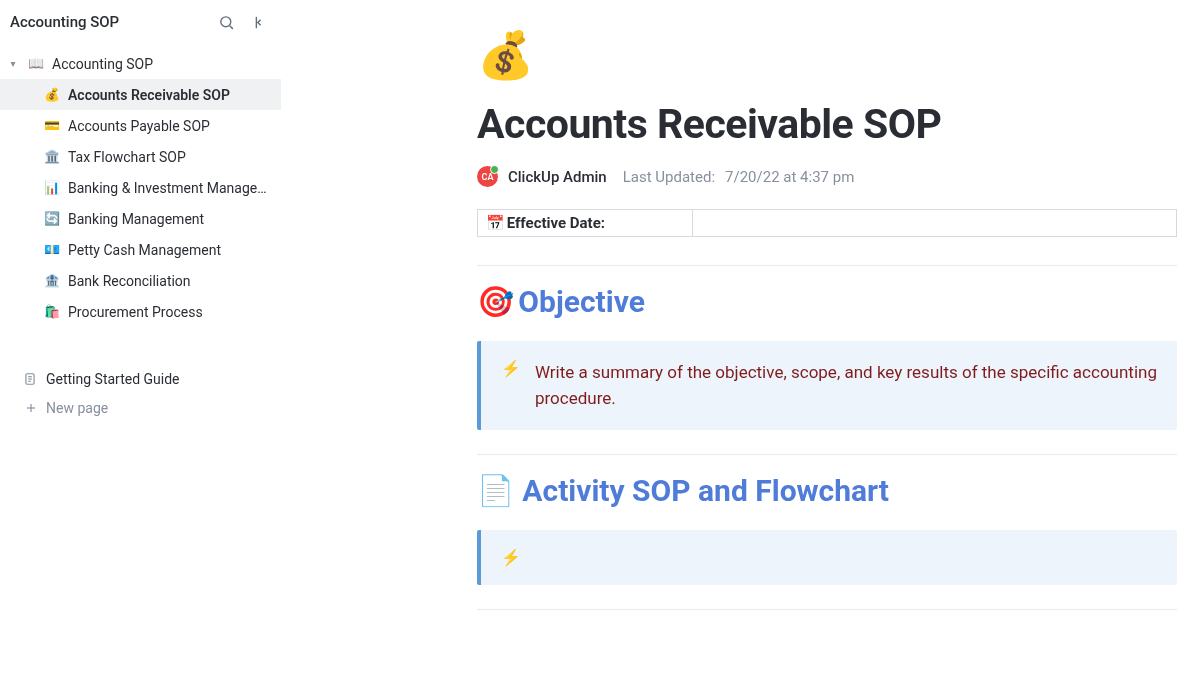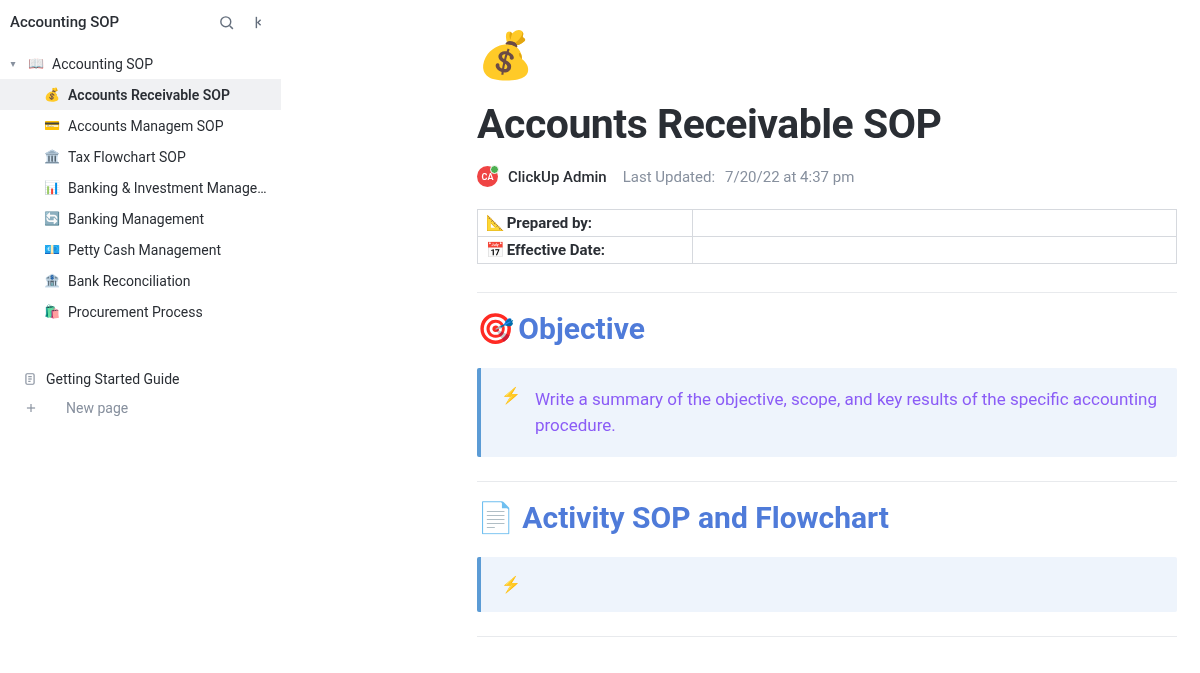--- a/index.html
+++ b/index.html
@@ -95,21 +95,21 @@
       height: 16px;
       display: flex;
       align-items: center;
       justify-content: center;
       color: #87909e;
     }
     .new-page {
       display: flex;
       align-items: center;
       padding: 6px 10px 6px 24px;
-      gap: 28px;
+      gap: 8px;
       color: #87909e;
       font-size: 14px;
       cursor: pointer;
     }
     .new-page .plus {
       width: 14px;
       height: 14px;
       display: flex;
       align-items: center;
       justify-content: center;
@@ -220,21 +220,21 @@
       border-radius: 2px;
       margin-bottom: 24px;
     }
     .callout .c-icon {
       font-size: 16px;
       flex-shrink: 0;
     }
     .callout .c-text {
       font-size: 17px;
       line-height: 1.55;
-      color: #8b5cf6;
+      color: #7f1d1d;
     }
   </style>
 </head>
 <body>
 
 <div class="sidebar">
   <div class="sidebar-header">
     <div class="sidebar-title">Accounting SOP</div>
     <div class="sidebar-header-icons">
       <div class="icon-btn">
@@ -259,21 +259,21 @@
       <span class="nav-label">Accounting SOP</span>
     </div>
 
     <div id="nav-children">
         <div class="nav-item depth-1 active">
           <span class="nav-icon">💰</span>
           <span class="nav-label">Accounts Receivable SOP</span>
         </div>
         <div class="nav-item depth-1">
           <span class="nav-icon">💳</span>
-          <span class="nav-label">Accounts Managem SOP</span>
+          <span class="nav-label">Accounts Payable SOP</span>
         </div>
         <div class="nav-item depth-1">
           <span class="nav-icon">🏛️</span>
           <span class="nav-label">Tax Flowchart SOP</span>
         </div>
         <div class="nav-item depth-1">
           <span class="nav-icon">📊</span>
           <span class="nav-label">Banking &amp; Investment Managem...</span>
         </div>
         <div class="nav-item depth-1">
@@ -325,26 +325,20 @@
 
     <div class="meta-row">
       <div class="avatar">CA</div>
       <span class="author-name">ClickUp Admin</span>
       <span class="updated-label">Last Updated:</span>
       <span class="updated-date">7/20/22 at 4:37 pm</span>
     </div>
 
     <table class="info-table">
       <tbody>
-          <tr>
-        <td class="label-cell">
-          <span class="cell-icon">📐</span><span>Prepared by:</span>
-        </td>
-        <td></td>
-      </tr>
       <tr>
         <td class="label-cell">
           <span class="cell-icon">📅</span><span>Effective Date:</span>
         </td>
         <td></td>
       </tr>
     </tbody>
       </table>
 
     <hr class="divider">

